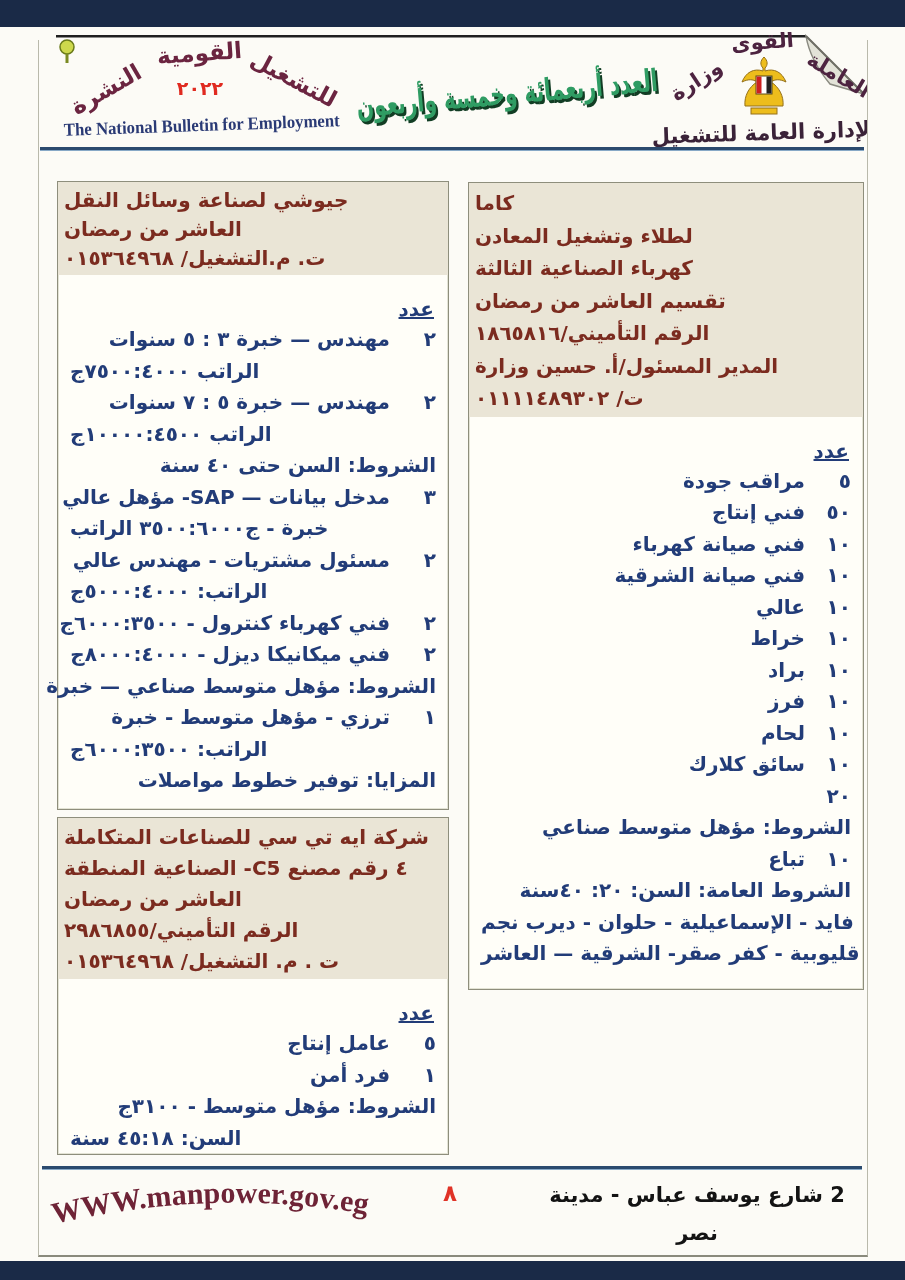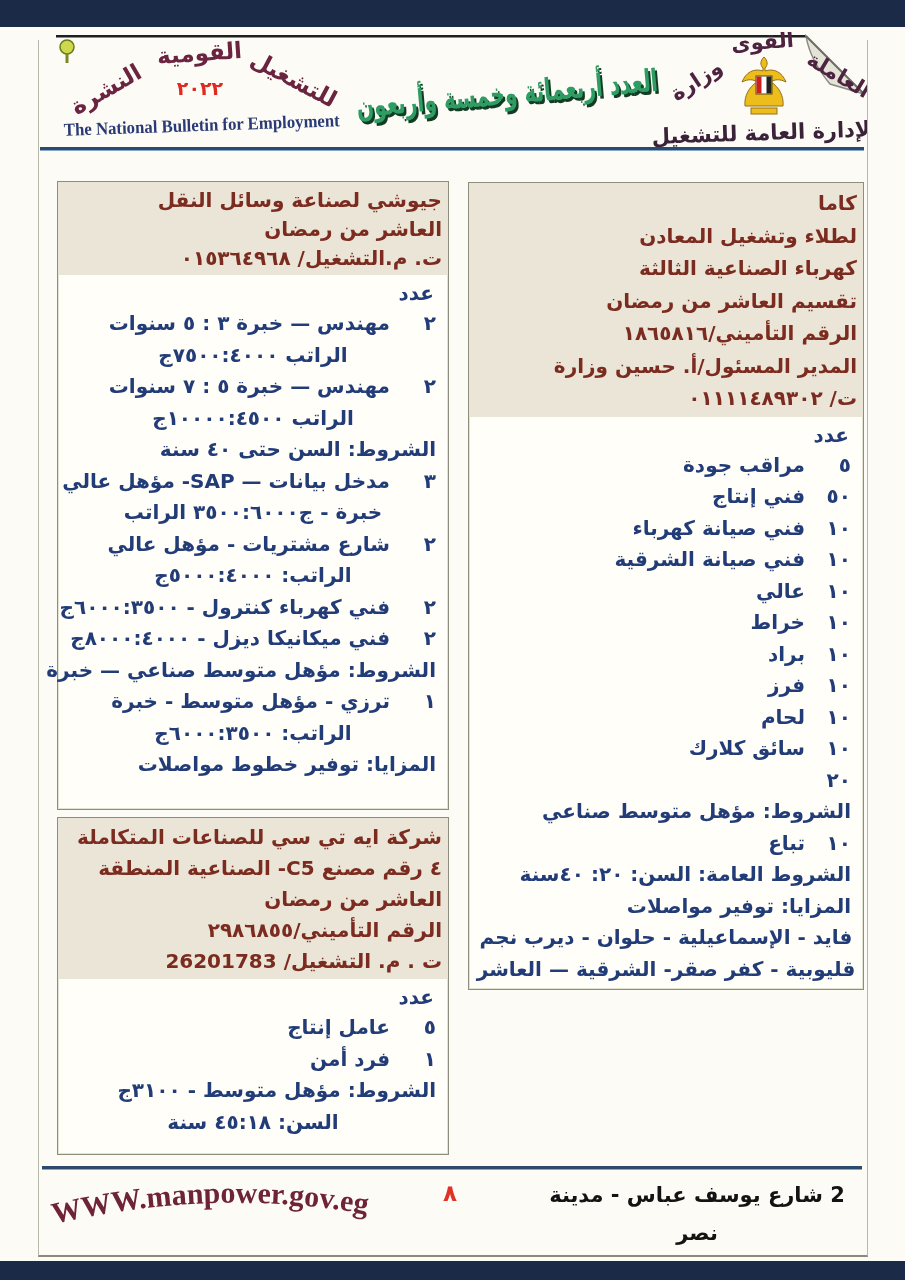--- a/index.html
+++ b/index.html
@@ -12,32 +12,32 @@
       border-left:1px solid #b9b9ab;border-right:1px solid #b9b9ab;border-bottom:2px solid #8a8a7c}
   #banner-svg{position:absolute;left:38px;top:32px}
   .divider{position:absolute;background:#2b4a6e;border-bottom:1px solid #87a8c6}
   #header-divider{left:40px;top:147px;width:824px;height:3px}
   #footer-divider{left:42px;top:1166px;width:820px;height:3px}
   .jobbox{position:absolute;background:#fffef8;border:1px solid #8e8e7c;
       box-shadow:inset 0 0 0 1px #e3e3d4}
   #box-l1{left:57px;top:181px;width:390px;height:627px}
   #box-r1{left:468px;top:182px;width:394px;height:806px}
   #box-l2{left:57px;top:817px;width:390px;height:336px}
-  .box-header{background:#eae5d6;color:#7b2b1f;font-weight:bold;text-align:right;
+  .box-header{background:#eae5d6;color:#7b2b1f;font-weight:bold;text-align:left;
       font-size:20px;direction:rtl;padding:4px 6px 2px}
   #box-l1 .box-header{line-height:29px}
   #box-r1 .box-header{line-height:32.5px}
   #box-l2 .box-header{line-height:31px}
   .count-header{direction:rtl;color:#223c78;font-weight:bold;font-size:20px;
-      padding:4px 14px 0;line-height:28px}
+      text-decoration:underline;padding:20px 14px 0;line-height:28px}
   .rows{padding-top:1px}
   .row{direction:rtl;display:flex;align-items:baseline;color:#223c78;font-weight:bold;
       font-size:20px;line-height:31.5px;padding:0 12px;white-space:nowrap}
   .row .count{flex:none;width:34px;text-align:right;margin-left:12px}
-  .row.center{justify-content:center}
+  .row.center{justify-content:flex-end}
   #page-number{position:absolute;left:430px;top:1180px;width:40px;text-align:center;
       color:#e03226;font-size:23px;font-weight:bold}
   #address{position:absolute;right:42px;top:1176px;width:332px;text-align:center;direction:rtl;
       color:#131313;font-weight:bold;font-size:21px;line-height:38px;font-family:"DejaVu Sans",sans-serif}
   #website-svg{position:absolute;left:46px;top:1170px}
 </style>
 </head>
 <body>
 
 <div id="top-band" class="band"></div>
@@ -129,21 +129,21 @@
         <span class="label">مدخل بيانات — SAP- مؤهل عالي</span>
       </div>
 
       <div class="row center">
 
         <span class="label">خبرة - ج٣٥٠٠:٦٠٠٠ الراتب</span>
       </div>
 
       <div class="row job">
         <span class="count">٢</span>
-        <span class="label">شارع مشتريات - مؤهل عالي</span>
+        <span class="label">مسئول مشتريات - مهندس عالي</span>
       </div>
 
       <div class="row center">
 
         <span class="label">الراتب: ٥٠٠٠:٤٠٠٠ج</span>
       </div>
 
       <div class="row job">
         <span class="count">٢</span>
         <span class="label">فني كهرباء كنترول - ٦٠٠٠:٣٥٠٠ج</span>
@@ -252,45 +252,41 @@
       <div class="row job">
         <span class="count">١٠</span>
         <span class="label">تباع</span>
       </div>
 
       <div class="row note">
 
         <span class="label">الشروط العامة: السن: ٢٠: ٤٠سنة</span>
       </div>
 
-      <div class="row note">
-
-        <span class="label">المزايا: توفير مواصلات</span>
-      </div>
 
       <div class="row center">
 
         <span class="label">فايد - الإسماعيلية - حلوان - ديرب نجم</span>
       </div>
 
       <div class="row center">
 
         <span class="label">قليوبية - كفر صقر- الشرقية — العاشر</span>
       </div>
     </div>
 </div>
 
 <div id="box-l2" class="jobbox">
   <div class="box-header">
 
   <div>شركة ايه تي سي للصناعات المتكاملة</div>
       <div>٤ رقم مصنع C5- الصناعية المنطقة</div>
       <div>العاشر من رمضان</div>
       <div>الرقم التأميني/٢٩٨٦٨٥٥</div>
-      <div>ت . م. التشغيل/ 26201783</div>
+      <div>ت . م. التشغيل/ ٠١٥٣٦٤٩٦٨</div>
     </div>
   <div class="count-header">عدد</div>
   <div class="rows">
 
       <div class="row job">
         <span class="count">٥</span>
         <span class="label">عامل إنتاج</span>
       </div>
 
       <div class="row job">

